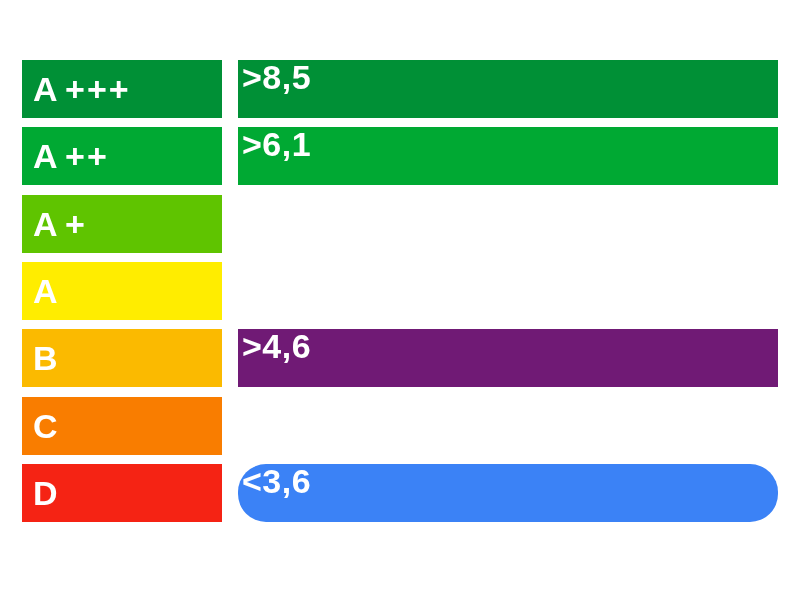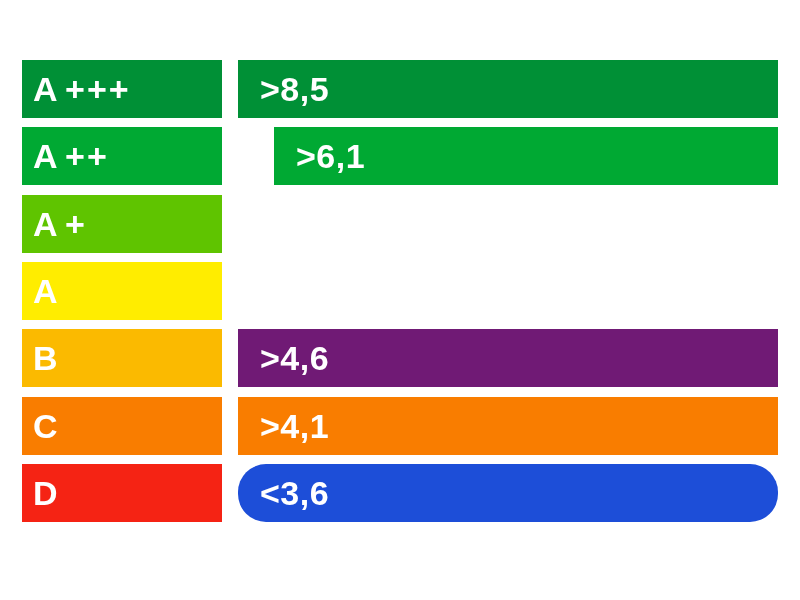--- a/index.html
+++ b/index.html
@@ -44,23 +44,22 @@
 
   .column-gap {
     width: 16px;
     flex: 0 0 16px;
     background: #ffffff;
   }
 
   .value-bar {
     flex: 1 1 auto;
     display: flex;
-    align-items: center;
     box-sizing: border-box;
-    padding-left: 22px;
+    padding-left: 4px;
   }
 
   .grade-text,
   .value-text {
     color: #ffffff;
     font-family: "Liberation Sans", sans-serif;
     font-weight: bold;
     font-size: 34px;
     line-height: 1;
     letter-spacing: 0.5px;
@@ -95,21 +94,21 @@
     </div>
   </div>
 
   <div class="rating-row">
     <div class="grade-bar" style="background-color: rgb(0, 169, 51);">
       <span class="grade-text">
         <span class="grade-letter">A</span><span class="grade-plus">++</span>
       </span>
     </div>
     <div class="column-gap"></div>
-    <div class="value-bar" style="background-color: rgb(0, 169, 51); margin-left: 36px;">
+    <div class="value-bar" style="background-color: rgb(0, 169, 51);">
       <span class="value-text">&gt;6,1</span>
     </div>
   </div>
 
   <div class="rating-row">
     <div class="grade-bar" style="background-color: rgb(95, 196, 0);">
       <span class="grade-text">
         <span class="grade-letter">A</span><span class="grade-plus">+</span>
       </span>
     </div>
@@ -137,30 +136,27 @@
     </div>
   </div>
 
   <div class="rating-row">
     <div class="grade-bar" style="background-color: rgb(249, 125, 0);">
       <span class="grade-text">
         <span class="grade-letter">C</span><span class="grade-plus"></span>
       </span>
     </div>
     <div class="column-gap"></div>
-    <div class="value-bar" style="background-color: rgb(249, 125, 0);">
-      <span class="value-text">&gt;4,1</span>
-    </div>
   </div>
 
   <div class="rating-row">
     <div class="grade-bar" style="background-color: rgb(245, 35, 20);">
       <span class="grade-text">
         <span class="grade-letter">D</span><span class="grade-plus"></span>
       </span>
     </div>
     <div class="column-gap"></div>
-    <div class="value-bar" style="background-color: #1d4ed8; border-radius: 28px;">
+    <div class="value-bar" style="background-color: #3b82f6; border-radius: 28px;">
       <span class="value-text">&lt;3,6</span>
     </div>
   </div>
 
 </div>
 
 </body></html>

